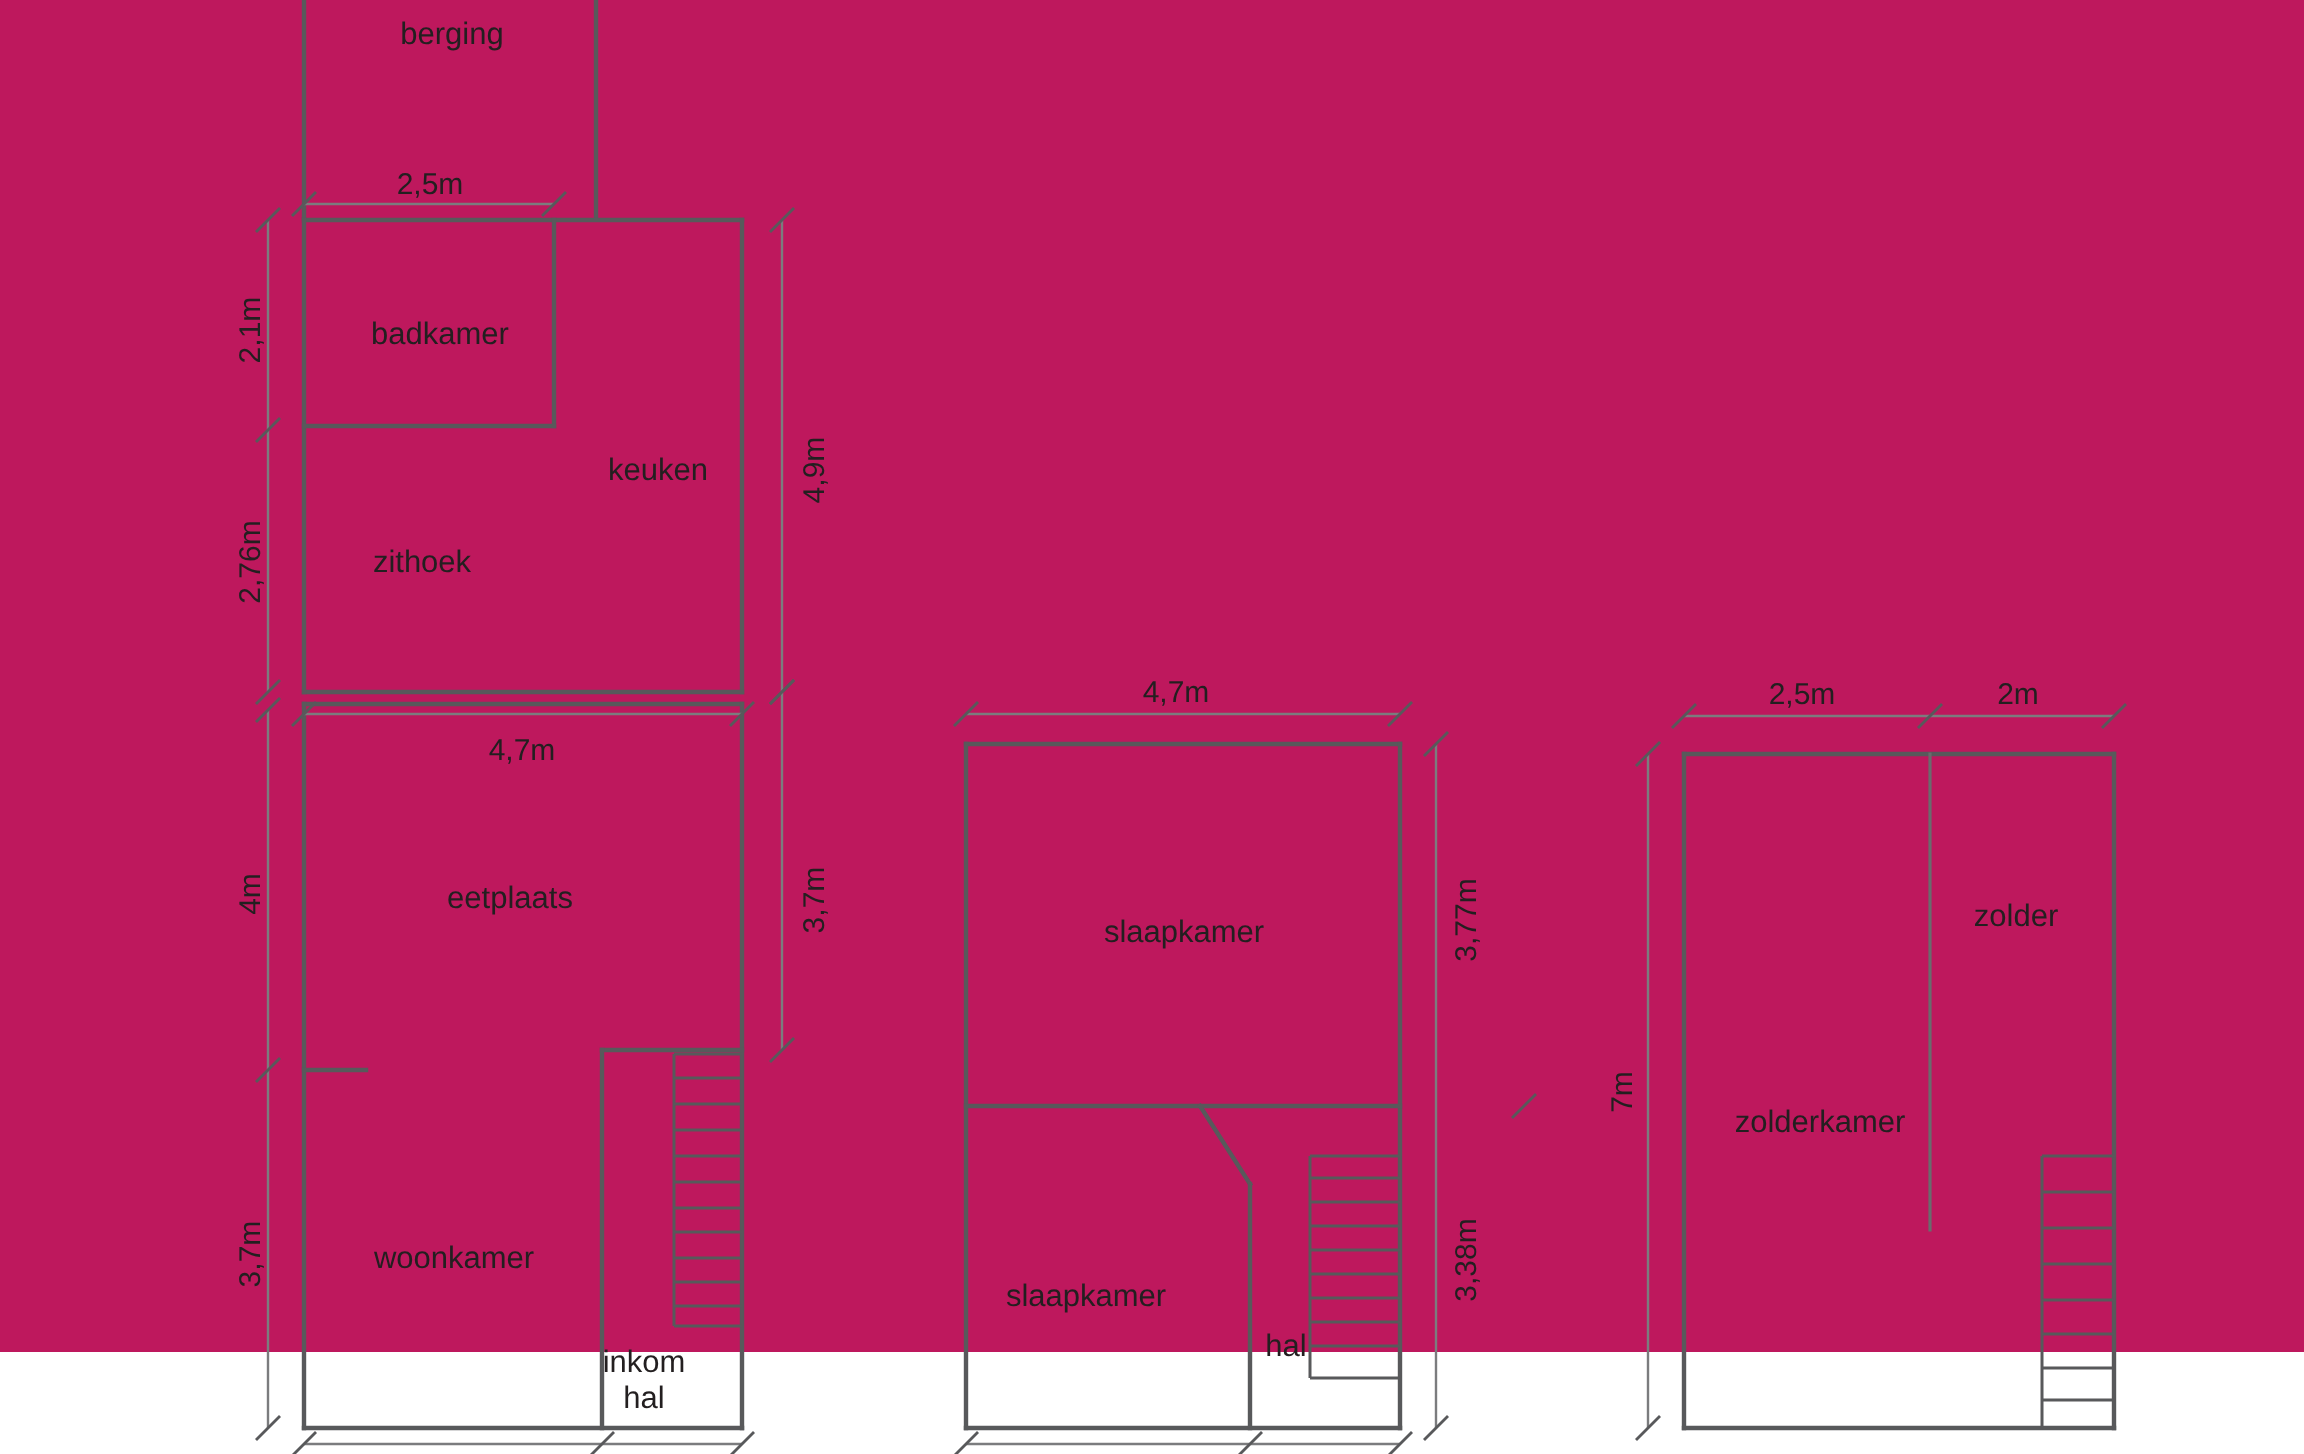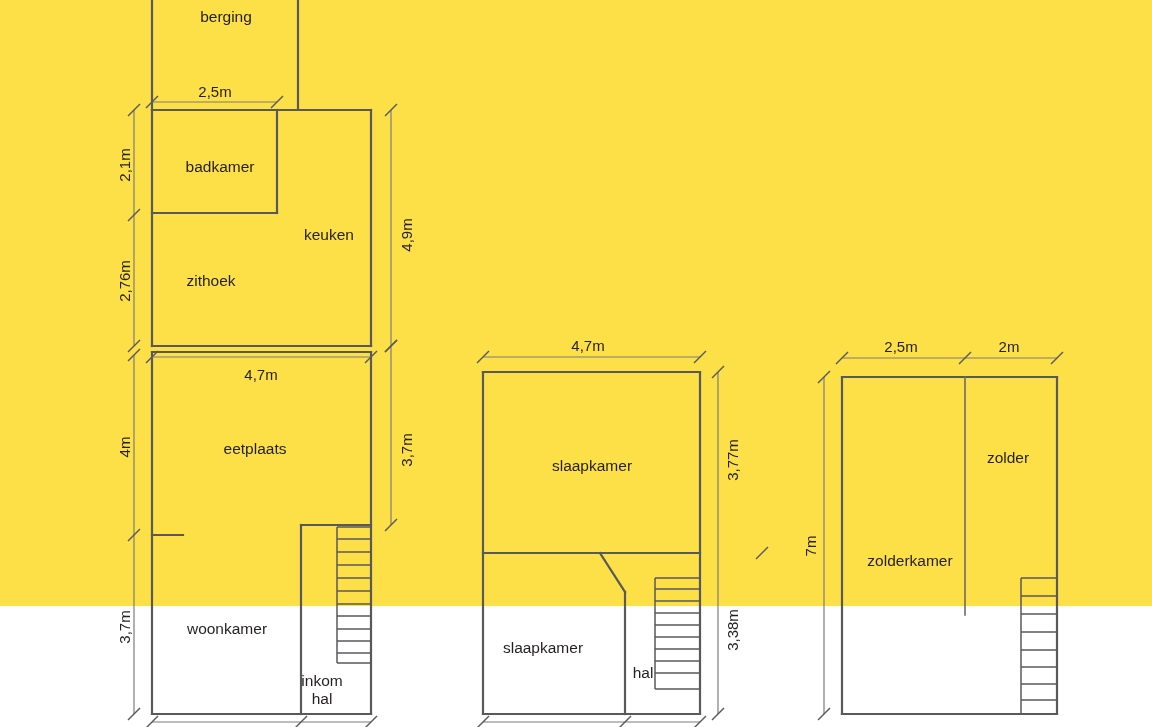--- a/index.html
+++ b/index.html
@@ -9,22 +9,22 @@
   }
   body {
     width: 1152px;
     height: 727px;
     font-family: "Liberation Sans", sans-serif;
     overflow: hidden;
   }
   #plan-root {
     position: relative;
     width: 1152px;
-    height: 606px;
-    background: #fde047;
+    height: 676px;
+    background: #be185d;
   }
   svg#floorplan-svg {
     display: block;
     width: 1152px;
     height: 727px;
   }
   .wall {
     stroke: #58595b;
     stroke-width: 2.2;
     fill: none;

